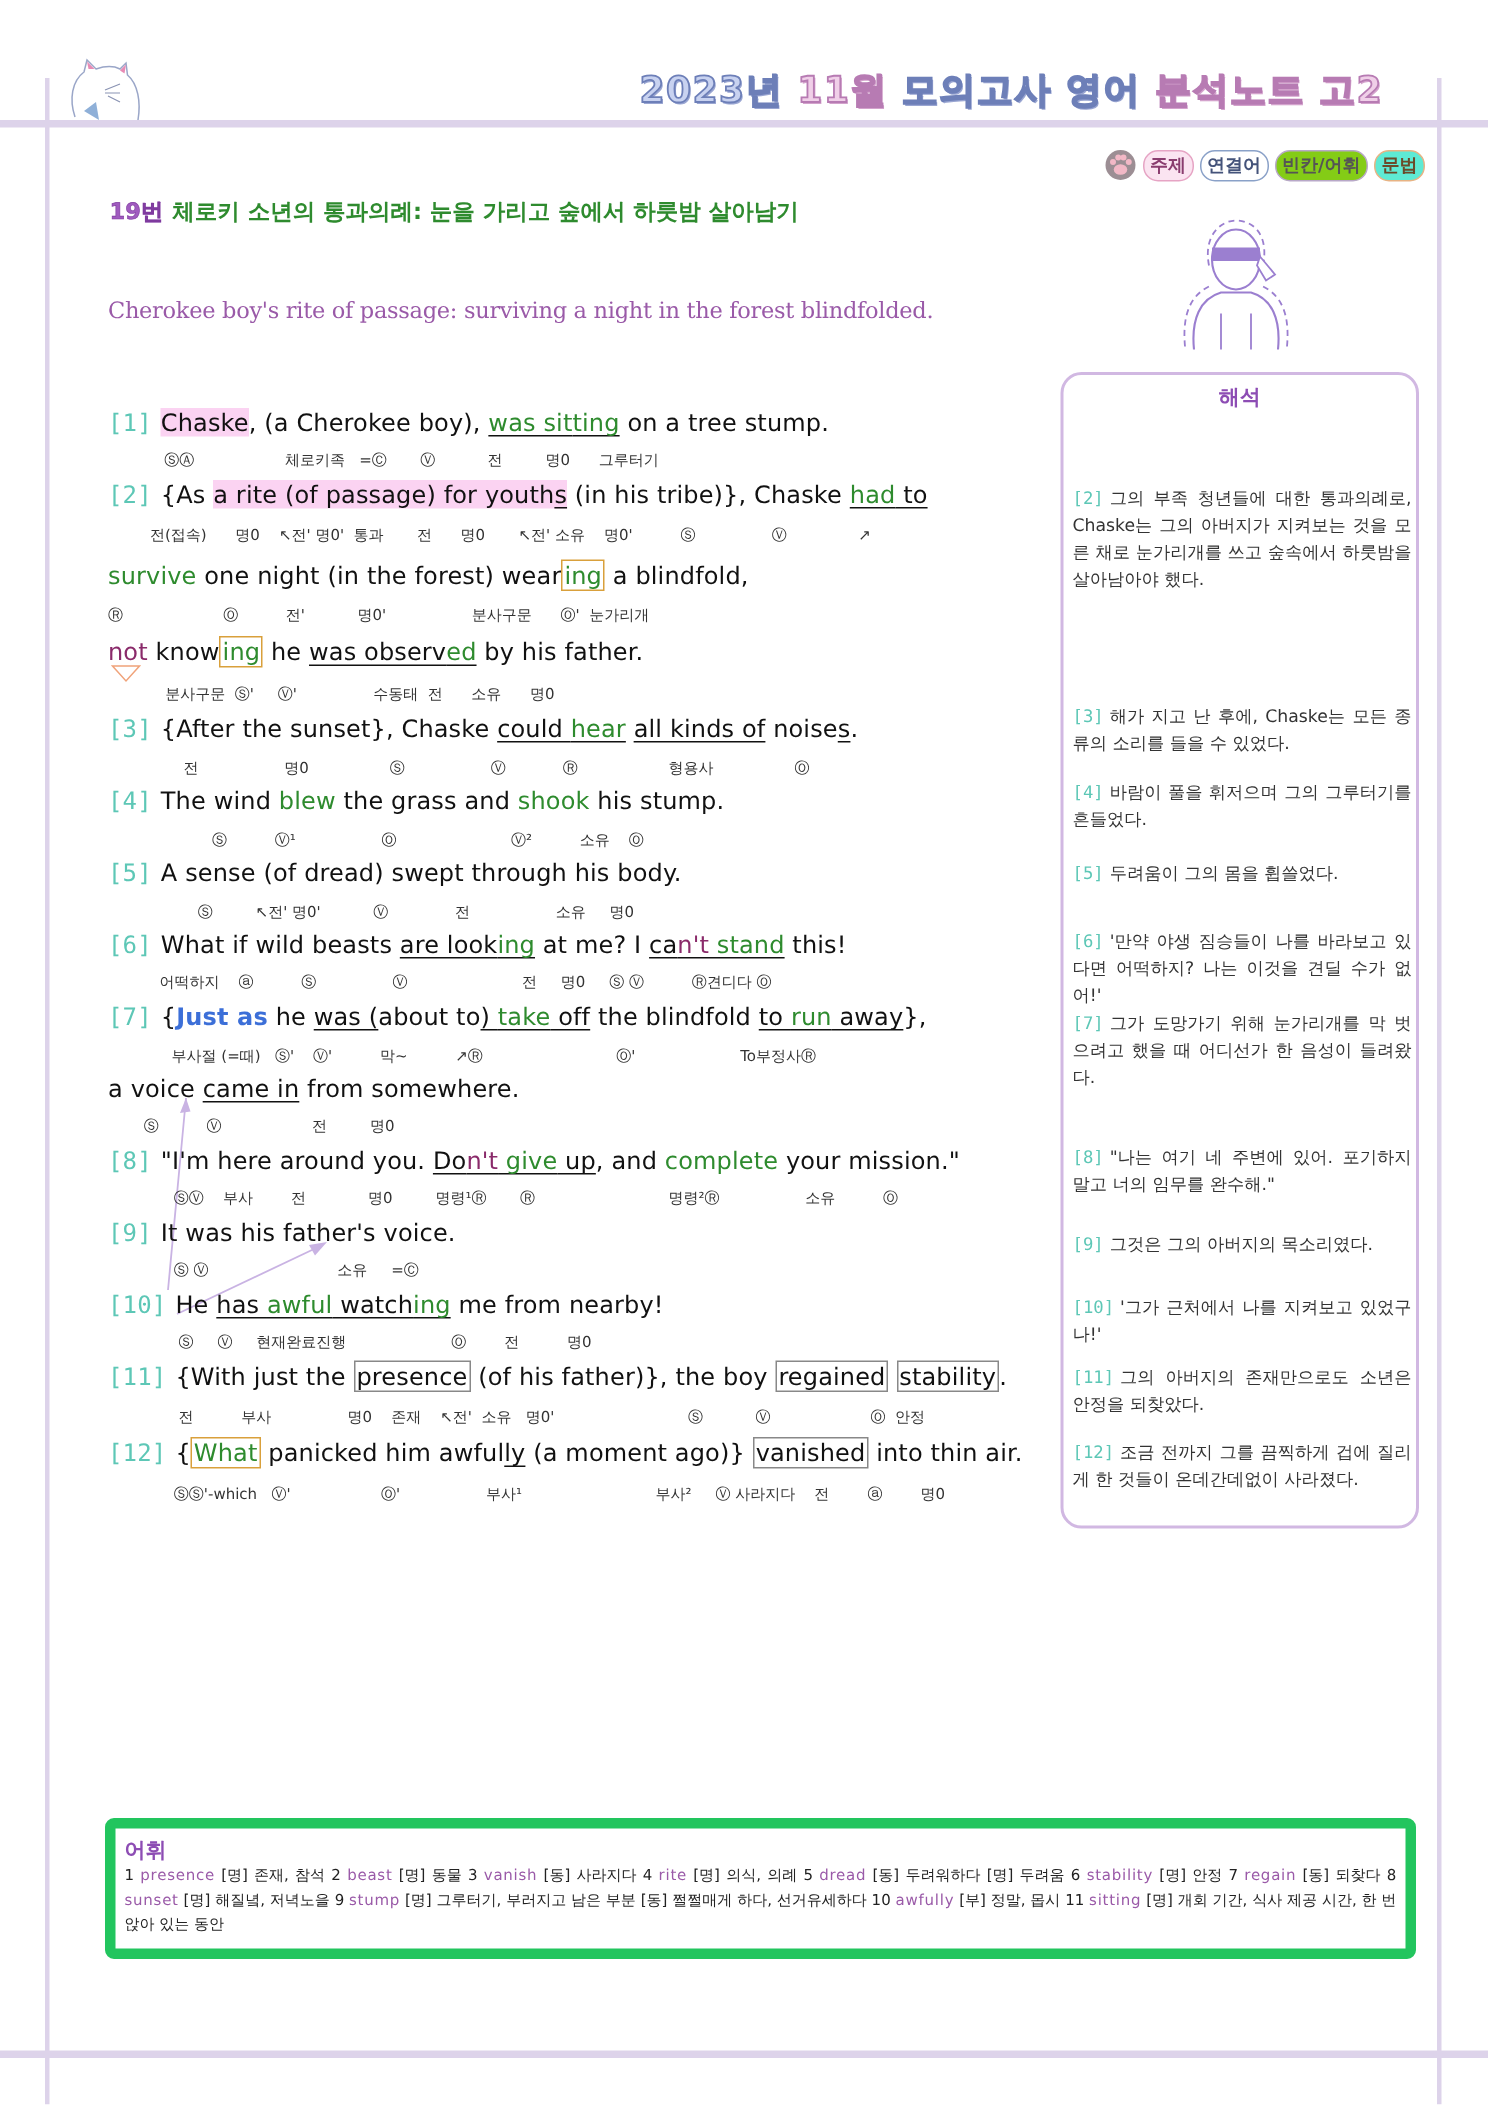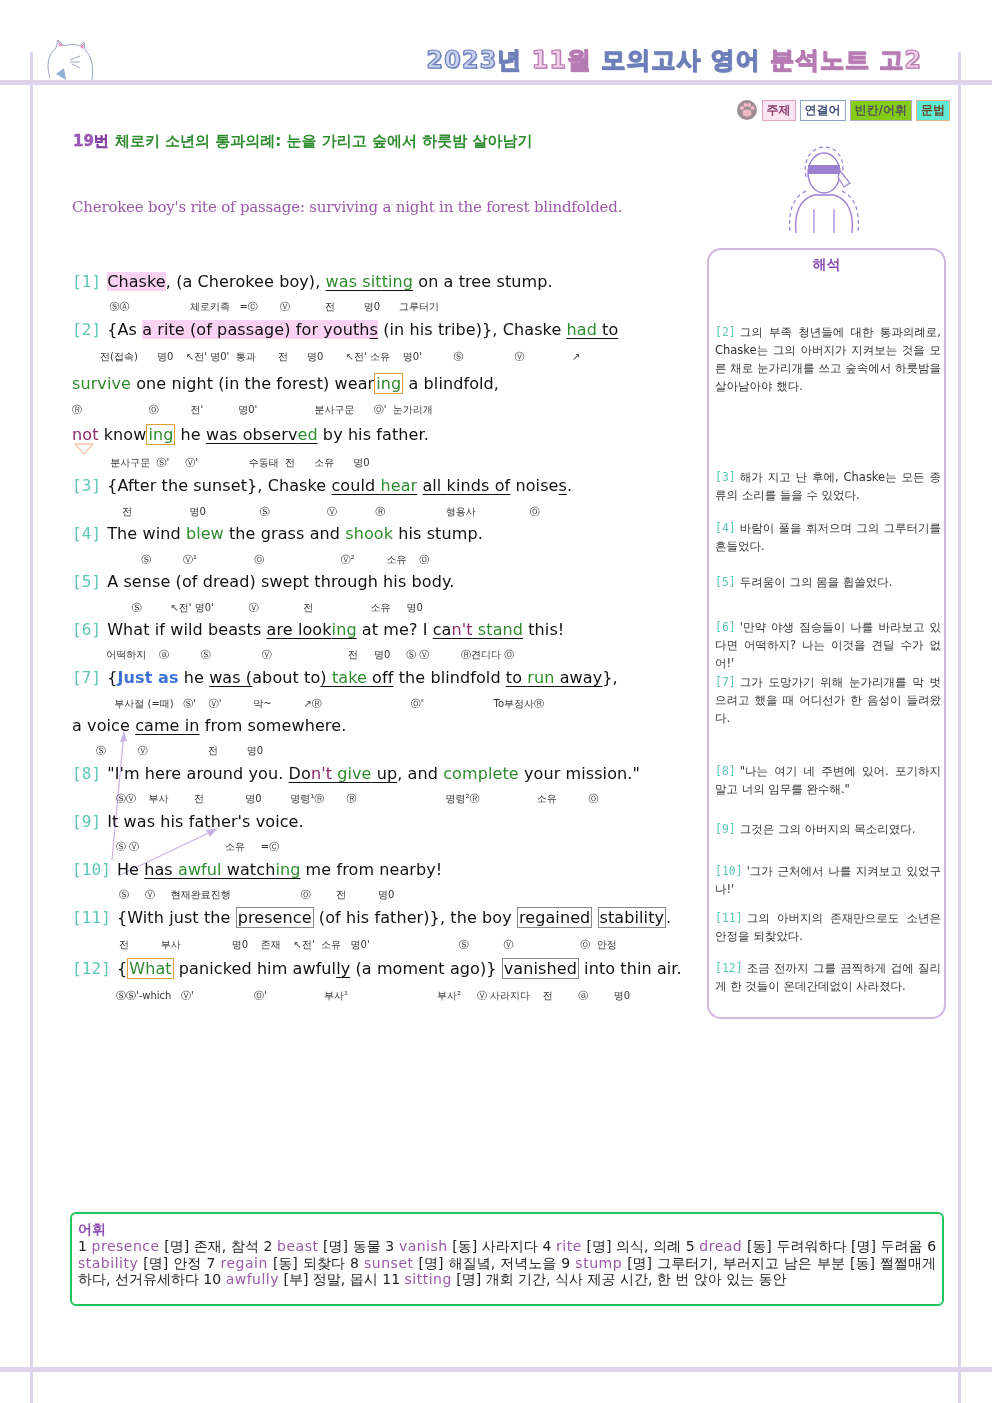--- a/index.html
+++ b/index.html
@@ -12,21 +12,21 @@
 
   .cat-logo { position: absolute; left: 42px; top: 38px; width: 56px; height: 44px; }
 
   .page-title { position: absolute; right: 70px; top: 44px; font-family: "DejaVu Sans", sans-serif; font-weight: bold; font-size: 24px; letter-spacing: 1px; white-space: nowrap; }
   .page-title span { -webkit-text-stroke: 1.2px #6d7fb8; color: #c8d2f0; text-shadow: 1px 1px 0 #9aa6d2; }
   .page-title span.pink { -webkit-text-stroke: 1.2px #b77bb3; color: #f0cfe8; text-shadow: 1px 1px 0 #d3a2cc; }
 
   
   .tags { position: absolute; right: 42px; top: 99px; display: flex; align-items: center; gap: 4px; }
   .paw { width: 22px; height: 22px; position: relative; }
-  .tag { font-size: 12px; font-weight: bold; padding: 2px 4px; border-radius: 0; border: 1.5px solid; line-height: 15px; white-space: nowrap; }
+  .tag { font-size: 12px; font-weight: bold; padding: 2px 4px; border-radius: 10px; border: 1.5px solid; line-height: 15px; white-space: nowrap; }
   .tag.t1 { border-color: #e6a4c4; background: #fbe4f1; color: #8a3d6f; }
   .tag.t2 { border-color: #8aa1c8; background: #fff; color: #44537a; }
   .tag.t3 { border-color: #b8a8c8; background: #84cc16; color: #555; }
   .tag.t4 { border-color: #e8b384; background: #5eead4; color: #6b4a2a; }
 
   .q-heading { position: absolute; left: 73px; top: 122px; font-size: 15px; font-weight: bold; color: #2e8b2e; white-space: nowrap; margin-top: 10px; }
   .q-heading .qnum { color: #a05bbf; -webkit-text-stroke: 0.4px #7e3a9e; margin-right: 6px; }
 
   .figure { position: absolute; left: 784px; top: 143px; width: 80px; height: 92px; }
 
@@ -44,23 +44,23 @@
   .obox { border: 1px solid #d9a03b; padding: 0 1px; }
   .ann { position: absolute; left: 100px; font-size: 10px; color: #333; white-space: pre; letter-spacing: 0; }
 
   
   .trans { position: absolute; left: 707px; top: 248px; width: 239px; height: 771px; border: 2px solid #d1b8e2; border-radius: 14px; padding: 6px 6px; }
   .trans-title { text-align: center; font-weight: bold; color: #8d4db4; font-size: 14px; margin-bottom: 2px; }
   .t-item { position: absolute; left: 6px; width: 226px; font-size: 11.5px; line-height: 18px; color: #333; text-align: justify; }
   .t-item .tn { color: #5dc7b6; font-family: "DejaVu Sans Mono", monospace; margin-right: 4px; }
 
   
-  .vocab { position: absolute; left: 70px; top: 1212px; width: 874px; height: 94px; border: 2px solid #22c55e; border-radius: 6px; padding: 6px 6px; }
+  .vocab { position: absolute; left: 70px; top: 1212px; width: 874px; height: 94px; border: 7px solid #22c55e; border-radius: 6px; padding: 6px 6px; }
   .vocab-title { font-weight: bold; color: #8d4db4; font-size: 14px; line-height: 18px; }
-  .vocab-body { font-size: 14px; line-height: 16.5px; color: #222; text-align: justify; }
+  .vocab-body { font-size: 10px; line-height: 16.5px; color: #222; text-align: justify; }
   .vocab-body .w { color: #9a5aa8; letter-spacing: 0.5px; }
 
   .arrow { position: absolute; }
 </style>
 </head>
 <body>
 
 <div class="hline" style="top:80px;"></div>
 <div class="hline" style="top:1367px;"></div>
 <div class="vline" style="left:30px; height:1351px;"></div>

